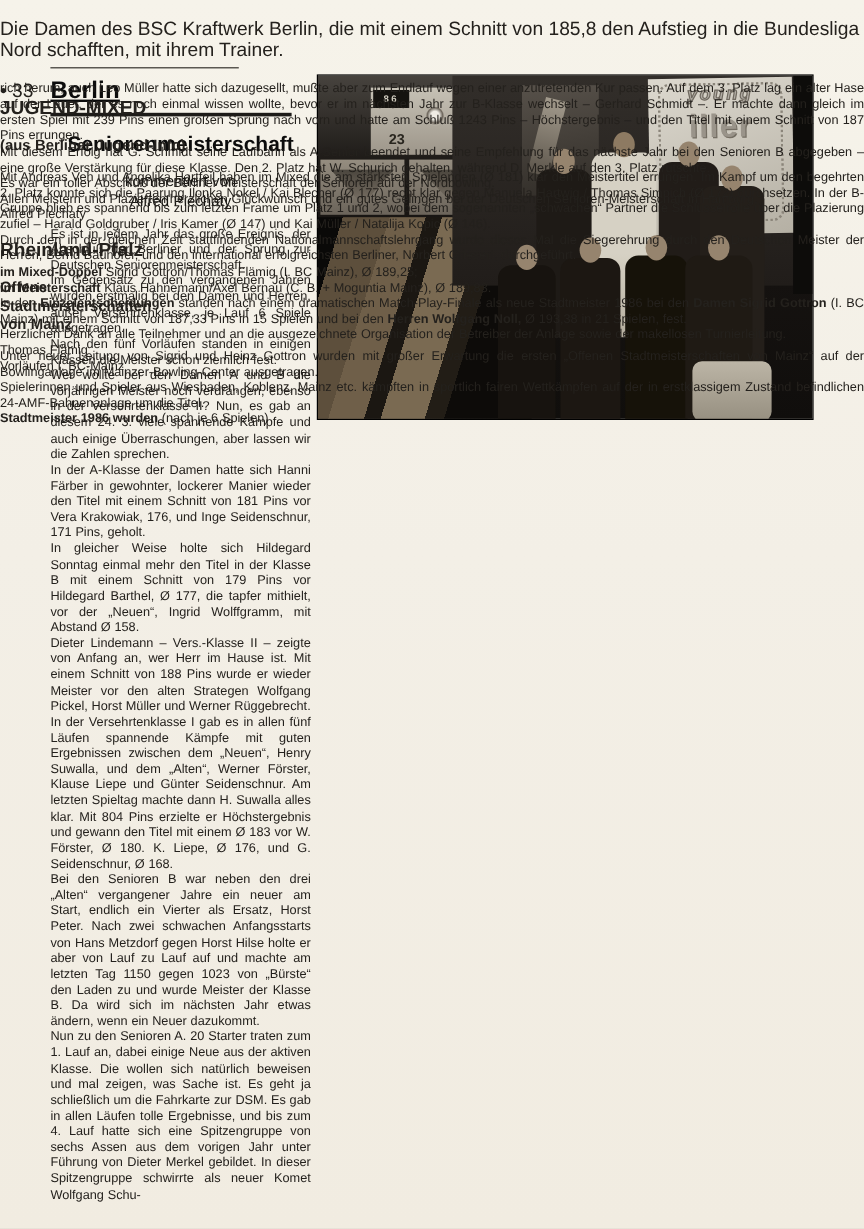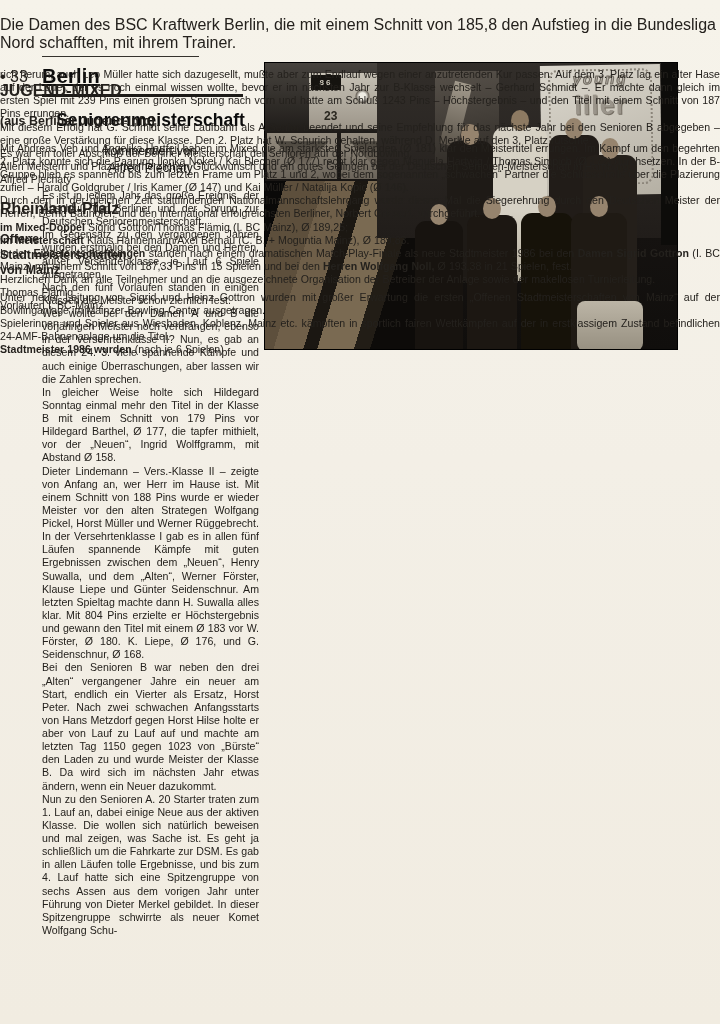--- a/index.html
+++ b/index.html
@@ -114,20 +114,21 @@
       <span class="blockline">Seniorenmeisterschaft</span>
     </h1>
     <div class="byline">
       <span class="blockline">kommentiert von</span>
       <span class="blockline">Alfred Piechaty</span>
     </div>
     <p>Es ist in jedem Jahr das große Ereignis, der Abschluß der Berliner und der Sprung zur Deutschen Seniorenmeisterschaft.</p>
     <p>Im Gegensatz zu den vergangenen Jahren wurden erstmalig bei den Damen und Herren, außer Versehrtenklasse, je Lauf 6 Spiele ausgetragen.</p>
     <p>Nach den fünf Vorläufen standen in einigen Klassen die Meister schon ziemlich fest.</p>
     <p>Wer wollte bei den Damen A und B die vorjährigen Meister noch verdrängen, ebenso in der Versehrtenklasse II? Nun, es gab an diesem 24. 3. viele spannende Kämpfe und auch einige Überraschungen, aber lassen wir die Zahlen sprechen.</p>
+    <p>In der A-Klasse der Damen hatte sich Hanni Färber in gewohnter, lockerer Manier wieder den Titel mit einem Schnitt von 181 Pins vor Vera Krakowiak, 176, und Inge Seidenschnur, 171 Pins, geholt.</p>
     <p>In gleicher Weise holte sich Hildegard Sonntag einmal mehr den Titel in der Klasse B mit einem Schnitt von 179 Pins vor Hildegard Barthel, Ø 177, die tapfer mithielt, vor der „Neuen“, Ingrid Wolffgramm, mit Abstand Ø 158.</p>
     <p>Dieter Lindemann – Vers.-Klasse II – zeigte von Anfang an, wer Herr im Hause ist. Mit einem Schnitt von 188 Pins wurde er wieder Meister vor den alten Strategen Wolfgang Pickel, Horst Müller und Werner Rüggebrecht.</p>
     <p>In der Versehrtenklasse I gab es in allen fünf Läufen spannende Kämpfe mit guten Ergebnissen zwischen dem „Neuen“, Henry Suwalla, und dem „Alten“, Werner Förster, Klause Liepe und Günter Seidenschnur. Am letzten Spieltag machte dann H. Suwalla alles klar. Mit 804 Pins erzielte er Höchstergebnis und gewann den Titel mit einem Ø 183 vor W. Förster, Ø 180. K. Liepe, Ø 176, und G. Seidenschnur, Ø 168.</p>
     <p>Bei den Senioren B war neben den drei „Alten“ vergangener Jahre ein neuer am Start, endlich ein Vierter als Ersatz, Horst Peter. Nach zwei schwachen Anfangsstarts von Hans Metzdorf gegen Horst Hilse holte er aber von Lauf zu Lauf auf und machte am letzten Tag 1150 gegen 1023 von „Bürste“ den Laden zu und wurde Meister der Klasse B. Da wird sich im nächsten Jahr etwas ändern, wenn ein Neuer dazukommt.</p>
     <p>Nun zu den Senioren A. 20 Starter traten zum 1. Lauf an, dabei einige Neue aus der aktiven Klasse. Die wollen sich natürlich beweisen und mal zeigen, was Sache ist. Es geht ja schließlich um die Fahrkarte zur DSM. Es gab in allen Läufen tolle Ergebnisse, und bis zum 4. Lauf hatte sich eine Spitzengruppe von sechs Assen aus dem vorigen Jahr unter Führung von Dieter Merkel gebildet. In dieser Spitzengruppe schwirrte als neuer Komet Wolfgang Schu-</p>
   </div>
 
   
   <figure class="photo">
     <div class="ph-panel">

